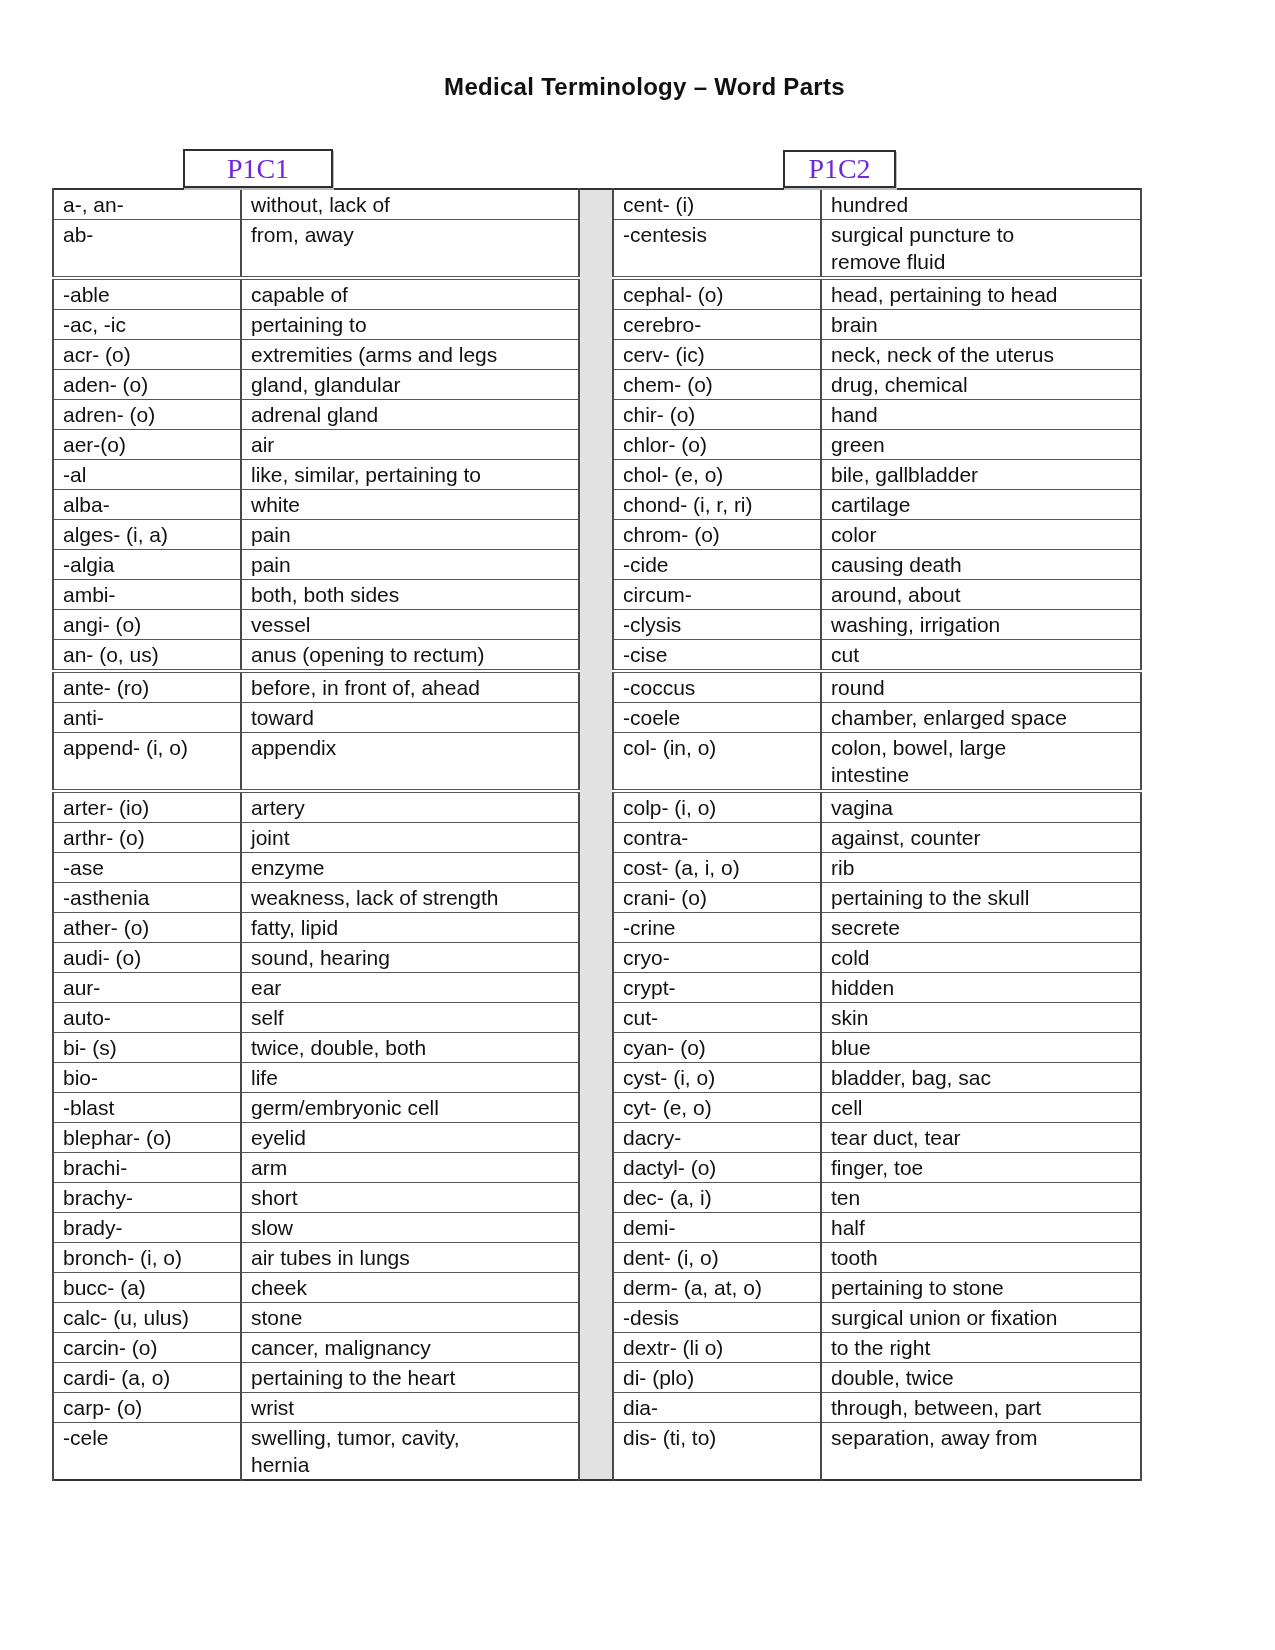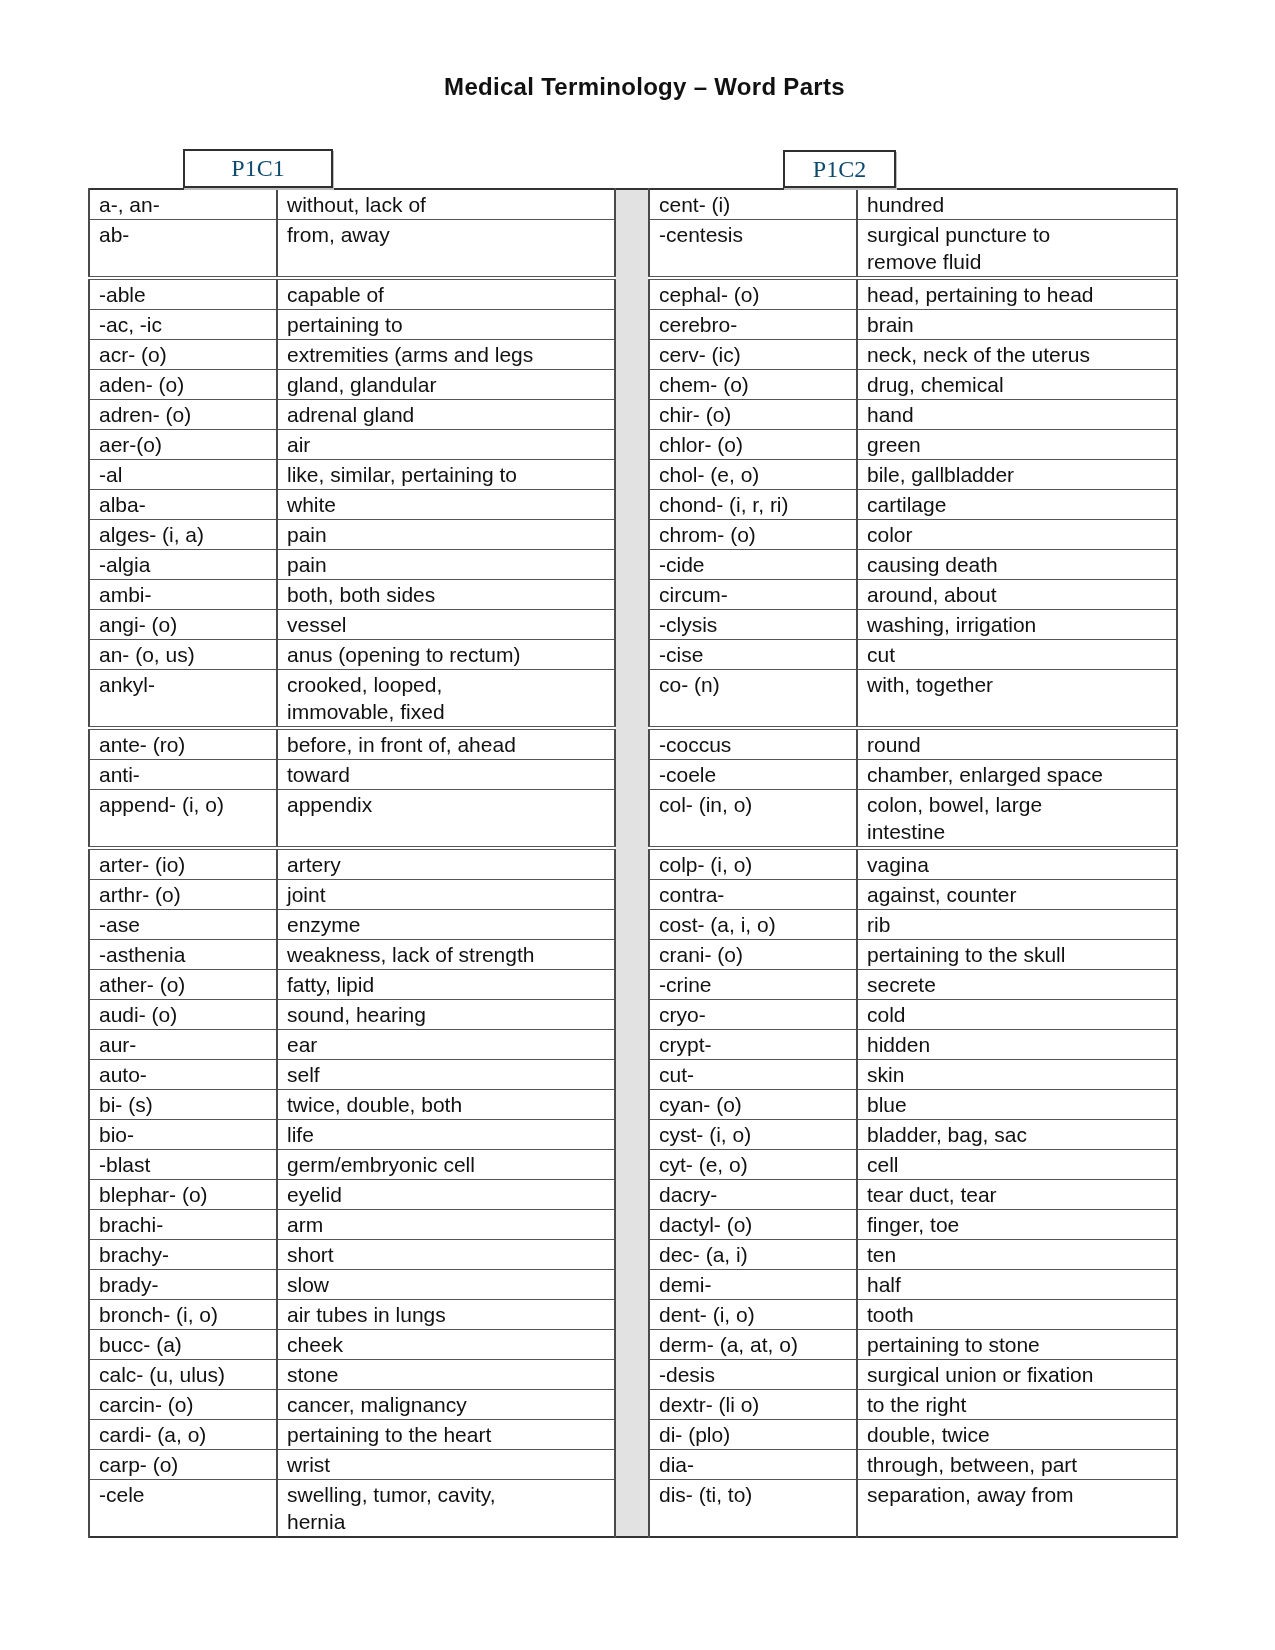--- a/index.html
+++ b/index.html
@@ -8,29 +8,29 @@
     font-family:"Liberation Sans", sans-serif;color:#111111;
     -webkit-font-smoothing:antialiased;
   }
   .page-title{
     position:absolute;top:66px;left:0;width:100%;text-align:center;
     font-size:24px;font-weight:bold;letter-spacing:0.3px;margin:7px;
   }
   .section-label{
     position:absolute;background:#ffffff;border:2px solid #2f2f2f;
     box-shadow:1px 2px 0 #bdbdbd;
-    font-family:"Liberation Serif", serif;font-size:24px;color:#0c4a6e;
+    font-family:"Liberation Serif", serif;font-size:28px;color:#6d28d9;
     display:flex;align-items:center;justify-content:center;z-index:2;
   }
   .section-label.left{left:183px;top:149px;width:146px;height:35px;}
   .section-label.right{left:783px;top:150px;width:109px;height:34px;}
   table.wordparts{
     position:absolute;left:52px;top:188px;width:1088px;
     border-collapse:collapse;table-layout:fixed;
-    font-size:21px;border:2px solid #333333;margin-left:36px;
+    font-size:21px;border:2px solid #333333;
   }
   table.wordparts td{
     border-top:1px solid #565656;border-bottom:1px solid #565656;
     border-left:2px solid #4a4a4a;border-right:2px solid #4a4a4a;
     vertical-align:top;padding:1px 8px 1px 9px;line-height:27px;height:27px;
     white-space:pre-line;overflow:hidden;
   }
   table.wordparts td.gap{
     background:#e2e2e2;border-top-style:none;border-bottom-style:none;padding:0;
   }
@@ -159,28 +159,20 @@
         <td>-clysis</td>
         <td>washing, irrigation</td>
       </tr>
       <tr>
         <td>an- (o, us)</td>
         <td>anus (opening to rectum)</td>
         <td class="gap"></td>
         <td>-cise</td>
         <td>cut</td>
       </tr>
-      <tr>
-        <td>ankyl-</td>
-        <td>crooked, looped,
-immovable, fixed</td>
-        <td class="gap"></td>
-        <td>co- (n)</td>
-        <td>with, together</td>
-      </tr>
       <tr class="sep">
         <td>ante- (ro)</td>
         <td>before, in front of, ahead</td>
         <td class="gap"></td>
         <td>-coccus</td>
         <td>round</td>
       </tr>
       <tr>
         <td>anti-</td>
         <td>toward</td>

